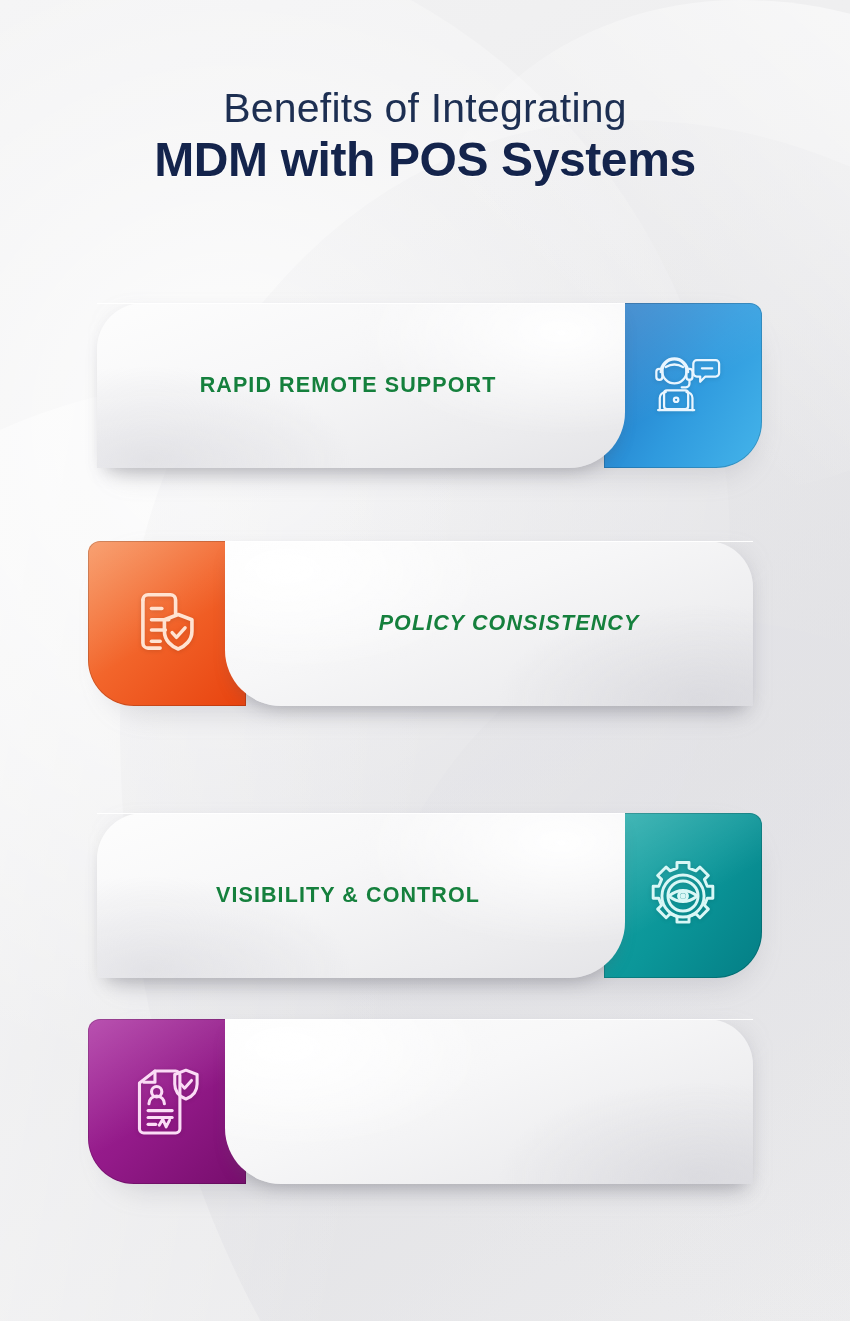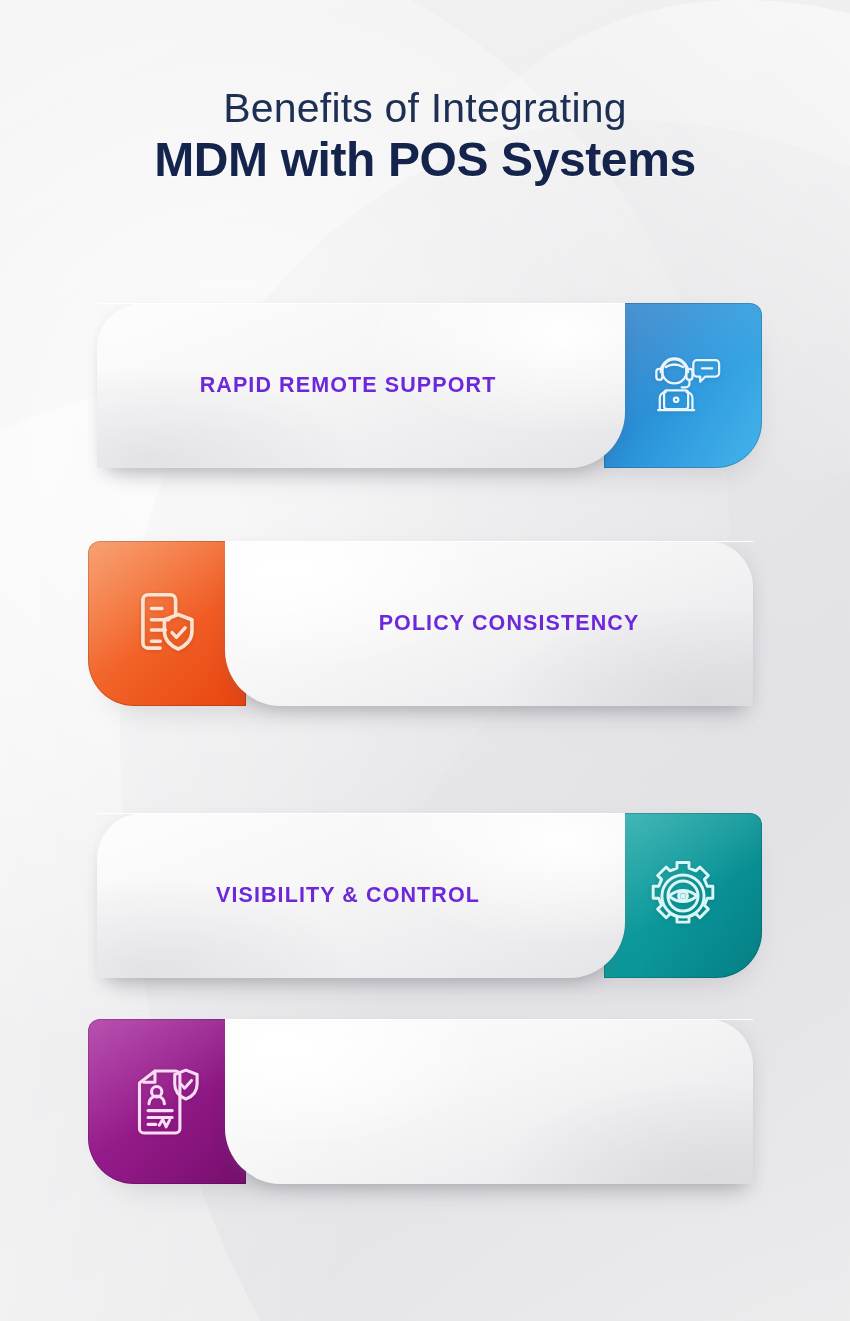--- a/index.html
+++ b/index.html
@@ -140,25 +140,25 @@
   }
   .white-panel .hair{
     position:absolute; inset:0; pointer-events:none;
     box-shadow:inset 0 1px 0 rgba(255,255,255,.95);
   }
 
   .card-label{
     position:absolute; top:0; height:100%;
     display:flex; align-items:center;
     z-index:3;
-    font-size:21.5px; font-weight:700; color:#6d28d9;
+    font-size:21.5px; font-weight:700; color:#15803d;
     letter-spacing:1.1px; white-space:nowrap;
   }
   .card.right .card-label{ left:0; width:528px; justify-content:center; padding-right:26px;}
-  .card.left  .card-label{ right:0; width:528px; justify-content:center; padding-left:40px;}
+  .card.left  .card-label{ right:0; width:528px; justify-content:center; padding-left:40px;font-style:italic;}
 
   .icon-wrap{
     position:absolute; top:50%; transform:translateY(-50%);
     z-index:4; width:86px; height:86px;
     display:flex; align-items:center; justify-content:center;
   }
   .card.right .icon-wrap{ right:36px; }
   .card.left  .icon-wrap{ left:36px; }
   .icon-wrap svg{ width:100%; height:100%; display:block;
     filter:drop-shadow(0 1px 2px rgba(0,0,0,.12)); }

